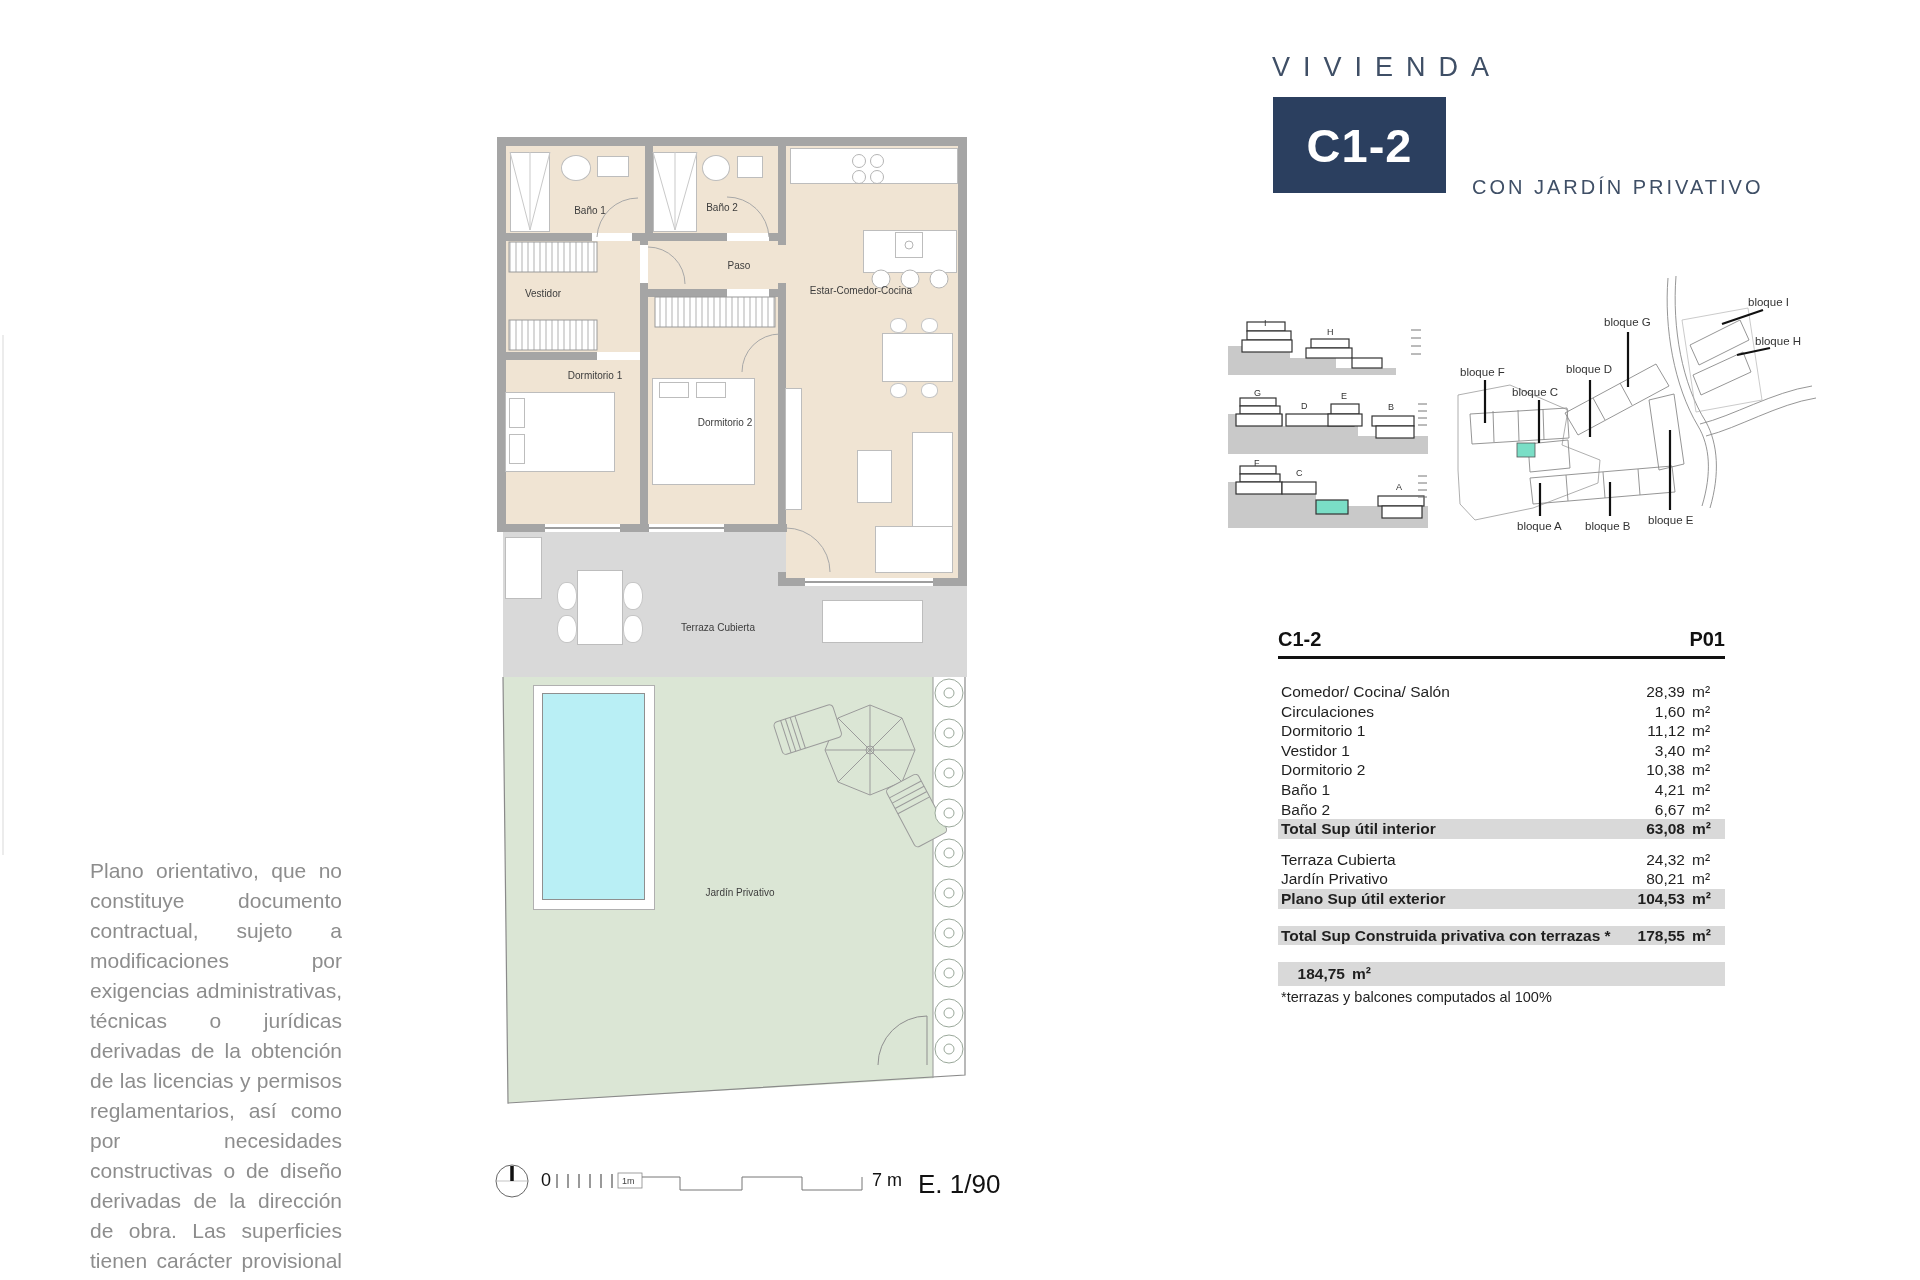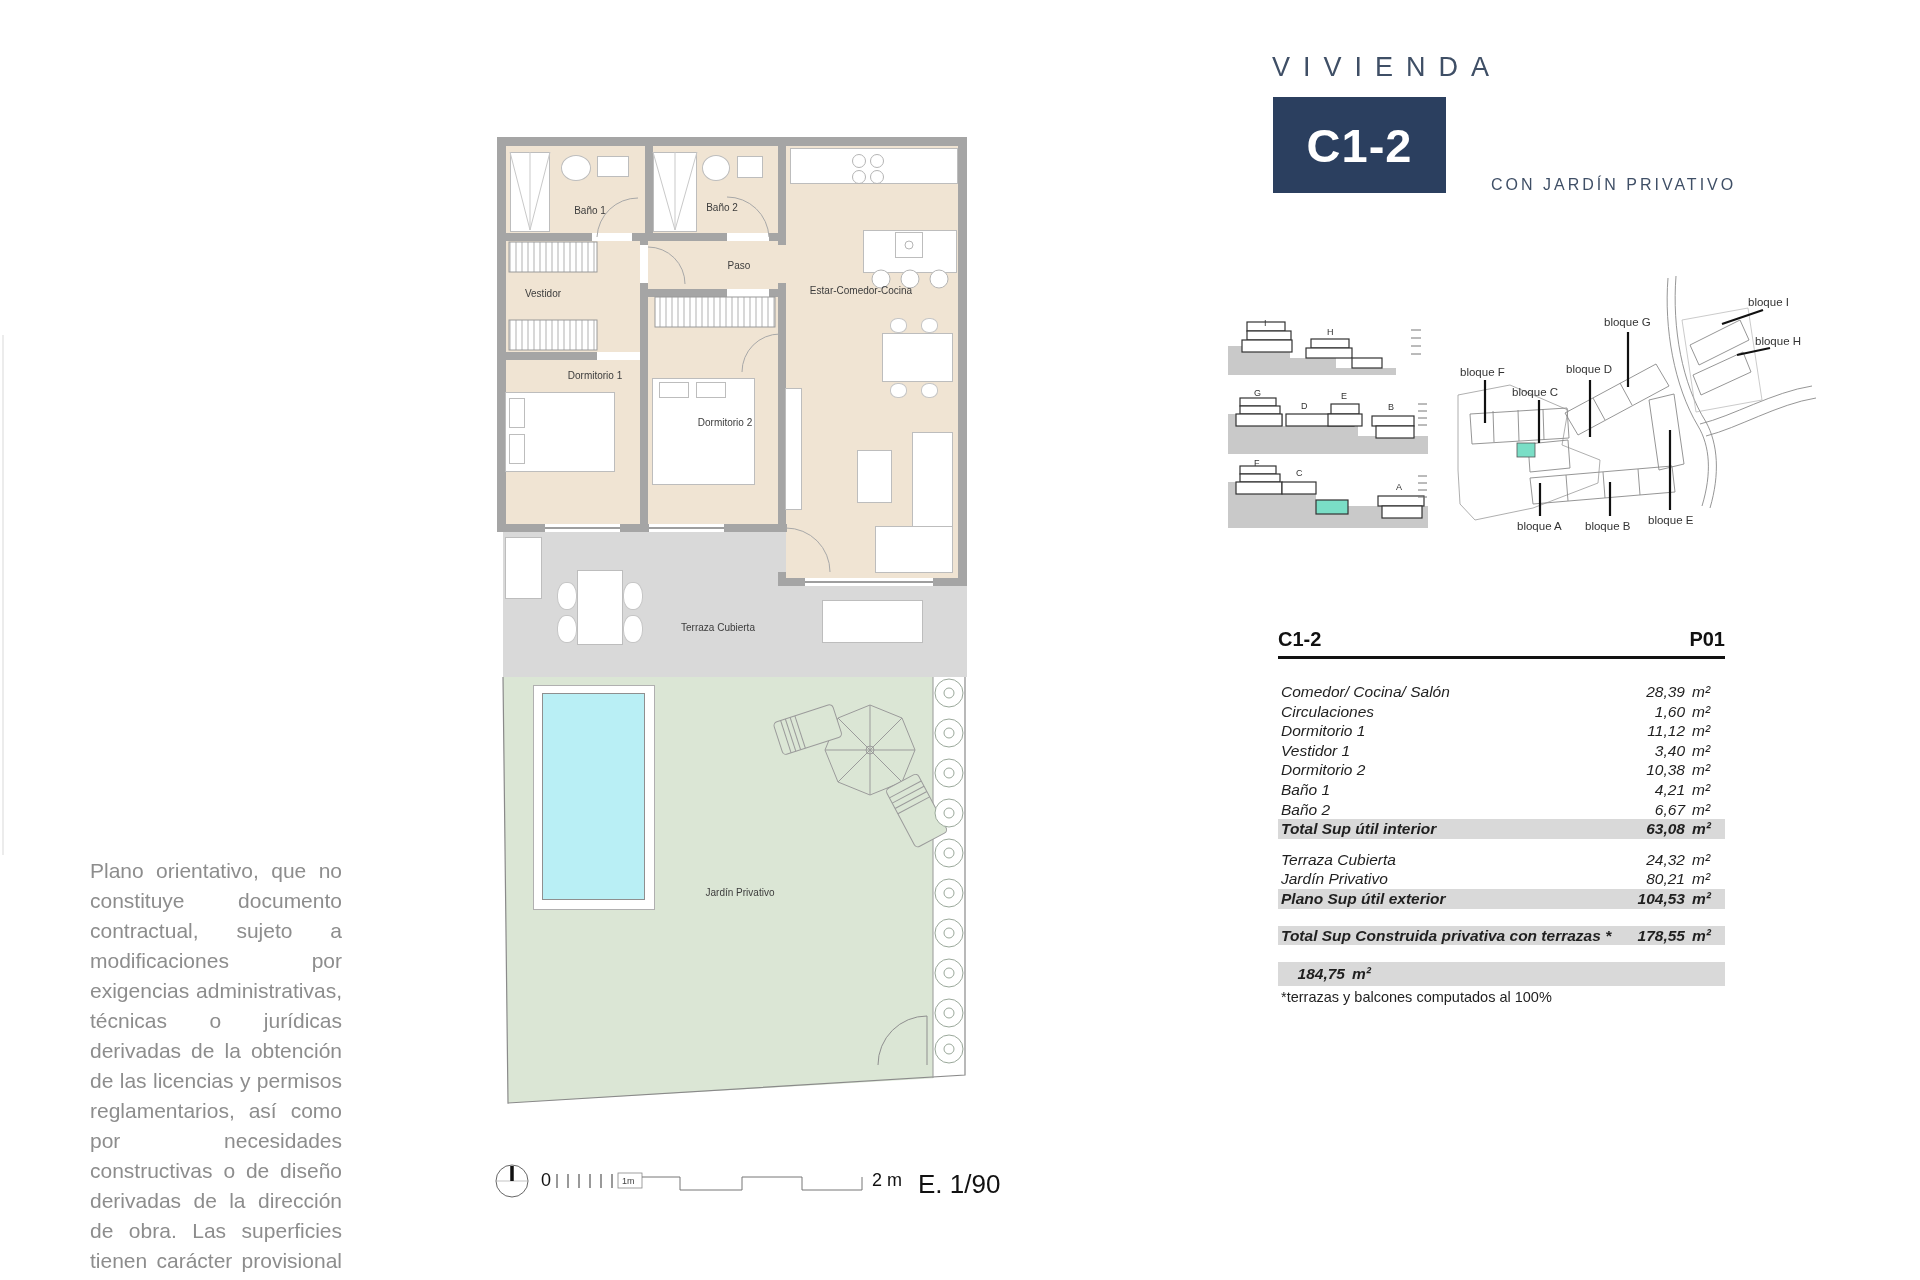--- a/index.html
+++ b/index.html
@@ -22,31 +22,31 @@
   .pool-surround{position:absolute;background:#fff;border:1px solid #b0b0b0;box-sizing:border-box;}
   .pool{position:absolute;background:#b9eff5;border:1px solid #8f8f8f;box-sizing:border-box;}
   .plan-svg{position:absolute;left:0;top:0;pointer-events:none;}
 
   
   .h-title{position:absolute;left:1272px;top:52px;font-size:27px;font-weight:400;
            letter-spacing:13px;color:#3f4f66;}
   .h-box{position:absolute;left:1273px;top:97px;width:173px;height:96px;background:#2b3f5f;
          display:flex;align-items:center;justify-content:center;}
   .h-box span{color:#fff;font-size:47px;font-weight:bold;letter-spacing:1px;}
-  .h-sub{position:absolute;left:1472px;top:176px;font-size:16px;letter-spacing:3px;color:#3f4f66;margin-left:19px;}
+  .h-sub{position:absolute;left:1472px;top:176px;font-size:20px;letter-spacing:3px;color:#3f4f66;}
 
   
   .disclaimer{position:absolute;left:90px;top:856px;width:252px;font-size:21px;line-height:1.43;
               color:#8d8d8d;text-align:justify;}
 
   
   .s-table{position:absolute;left:1278px;top:628px;width:447px;}
   .t-head{display:flex;justify-content:space-between;font-size:20px;font-weight:bold;color:#111;
           padding-bottom:5px;border-bottom:3px solid #111;}
-  .t-row{display:flex;align-items:center;font-size:15.5px;line-height:19.6px;color:#1f1f1f;padding:0 3px;font-style:italic;}
+  .t-row{display:flex;align-items:center;font-size:15.5px;line-height:19.6px;color:#1f1f1f;padding:0 3px;}
   .t-row .lbl{flex:1;}
   .t-row .val{width:64px;text-align:right;}
   .t-row .unit{width:30px;padding-left:7px;}
   .t-total{font-weight:bold;background:#d9d9d9;}
   .t-foot{font-size:14.5px;color:#1f1f1f;margin-top:3px;padding:0 3px;}
 
   
   .sb-text{position:absolute;font-size:18px;color:#111;}
 
   
@@ -233,21 +233,21 @@
       <line x1="84" y1="14" x2="84" y2="28"></line>
         <line x1="95" y1="14" x2="95" y2="28"></line>
       <line x1="106" y1="14" x2="106" y2="28"></line>
         <line x1="117" y1="14" x2="117" y2="28"></line>
     </g>
     <rect x="123" y="13" width="24" height="15" fill="#fff" stroke="#888" stroke-width="0.8"></rect>
     <text x="127" y="24" font-size="9" fill="#444">1m</text>
     <polyline points="147,17 185,17 185,30 247,30 247,17 307,17 307,30 367,30 367,17" fill="none" stroke="#777" stroke-width="1"></polyline>
   </svg>
   <span class="sb-text" style="left:541px;top:1170px;">0</span>
-  <span class="sb-text" style="left:872px;top:1170px;">2 m</span>
+  <span class="sb-text" style="left:872px;top:1170px;">7 m</span>
   <span class="sb-text" style="left:918px;top:1169px;font-size:26px;">E. 1/90</span>
 
   <div class="h-title">VIVIENDA</div>
   <div class="h-box">
     <span>C1-2</span>
   </div>
   <div class="h-sub">CON JARDÍN PRIVATIVO</div>
 
   <svg class="abs elev" style="left:1228px;top:318px;" width="195" height="62" viewBox="0 0 195 62">
     <polygon points="0,28 62,28 62,40 108,40 108,50 168,50 168,57 0,57" fill="#c9c9c9"></polygon>

